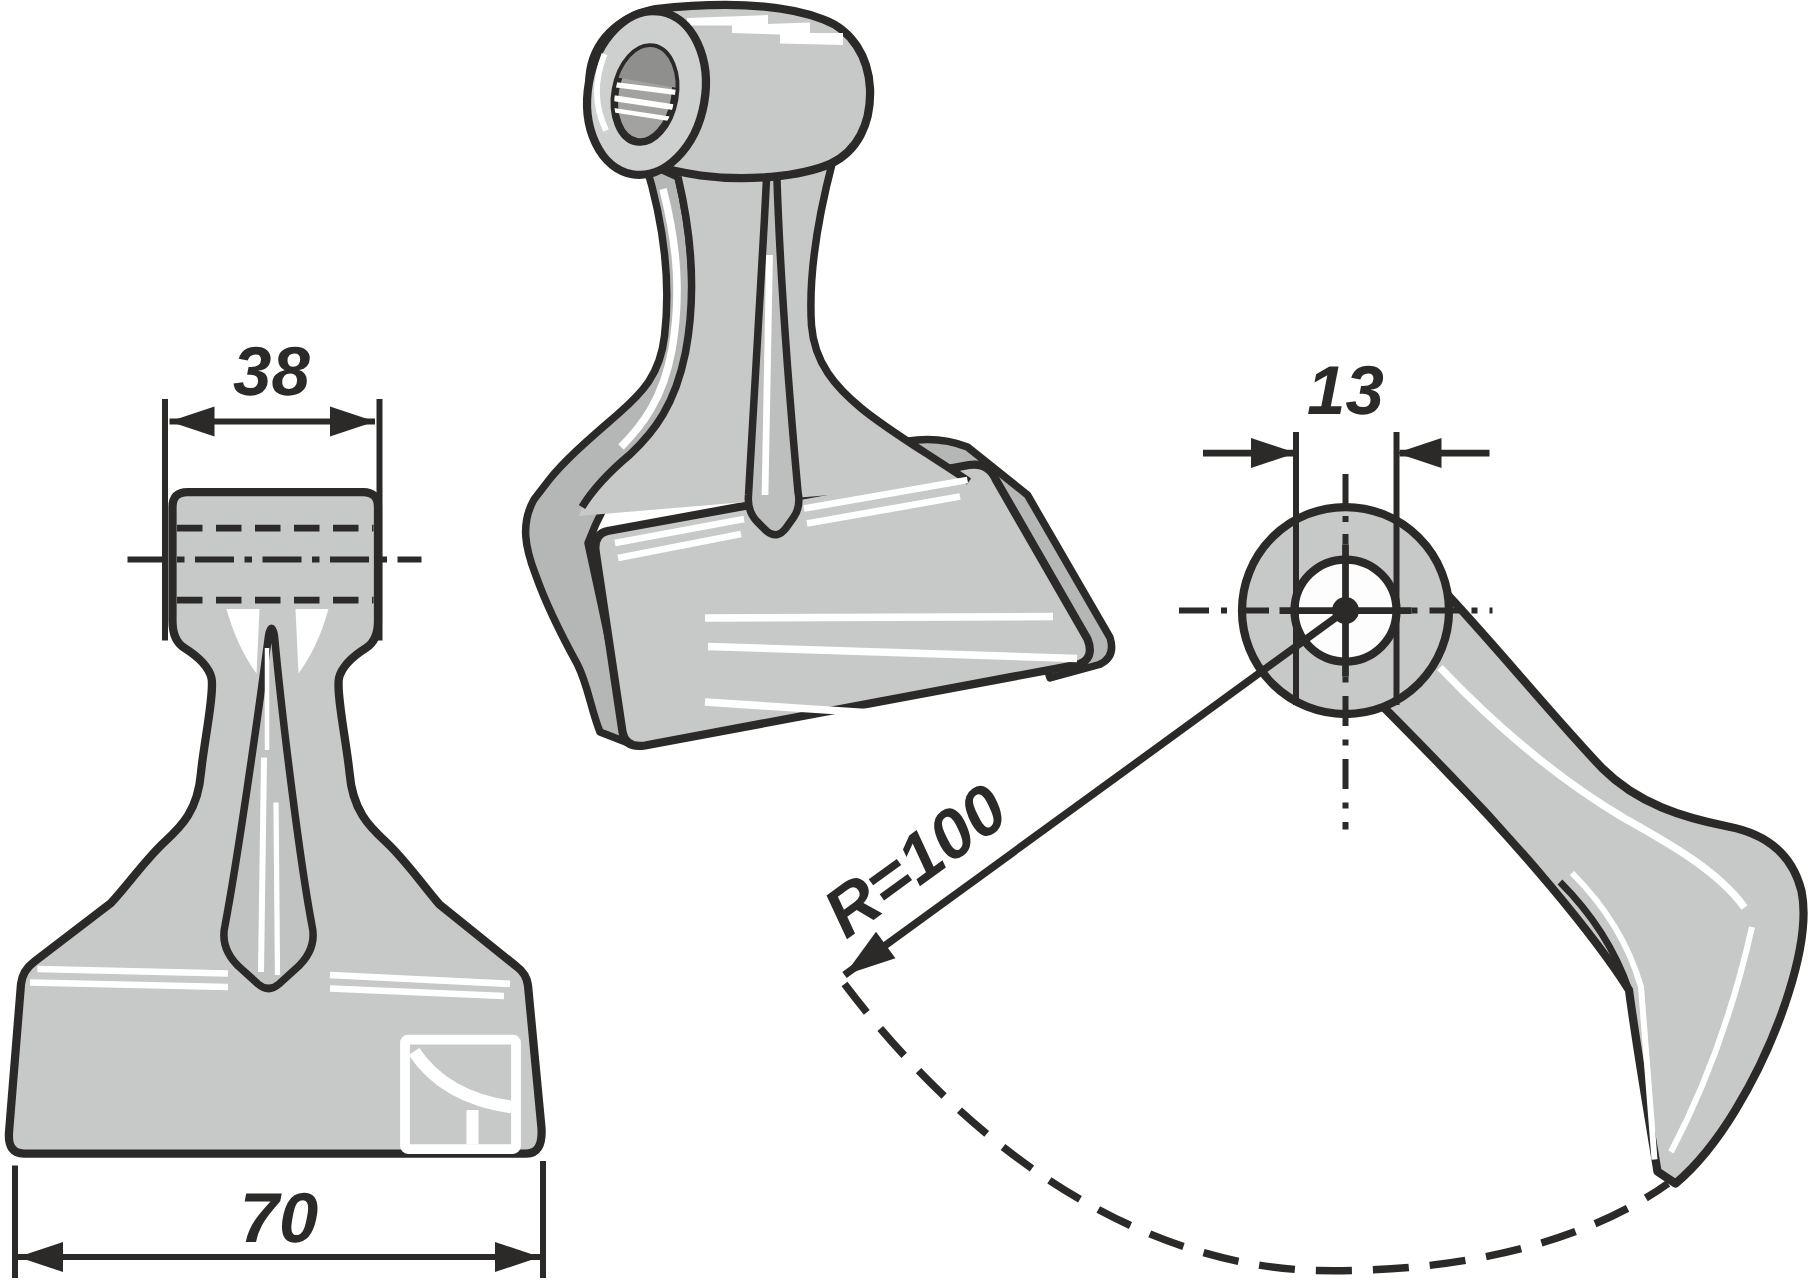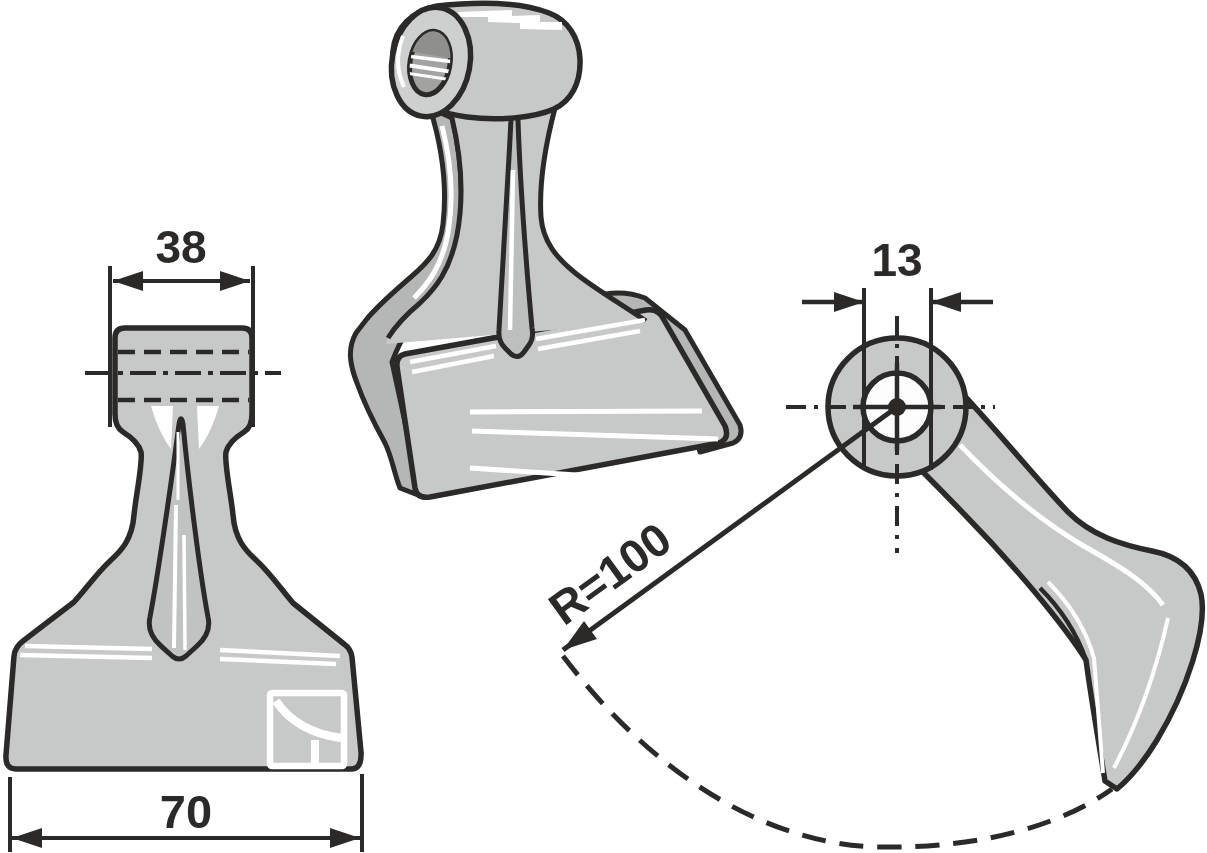--- a/index.html
+++ b/index.html
@@ -1,17 +1,17 @@
 <!DOCTYPE html>
 <html><head>
 <meta charset="utf-8">
 <style>
   html,body{margin:0;padding:0;background:#ffffff;}
   .stage{position:relative;width:1207px;height:853px;background:#ffffff;overflow:hidden;
-         font-family:"Liberation Sans", sans-serif;}
+         font-family:"Liberation Sans", sans-serif;font-style:italic;}
   svg{display:block;}
   text.dim{font-family:"Liberation Sans", sans-serif;font-weight:bold;fill:#2b2a28;}
 </style>
 </head>
 <body>
 
 <div class="stage">
 <svg viewBox="0 0 1207 853" width="1207" height="853">
 
   <g>

